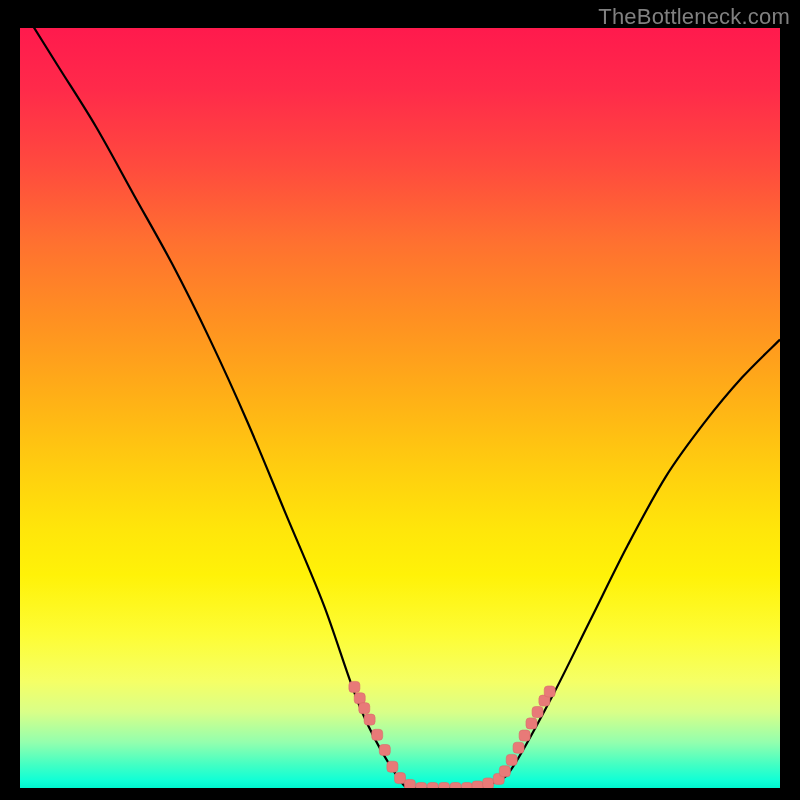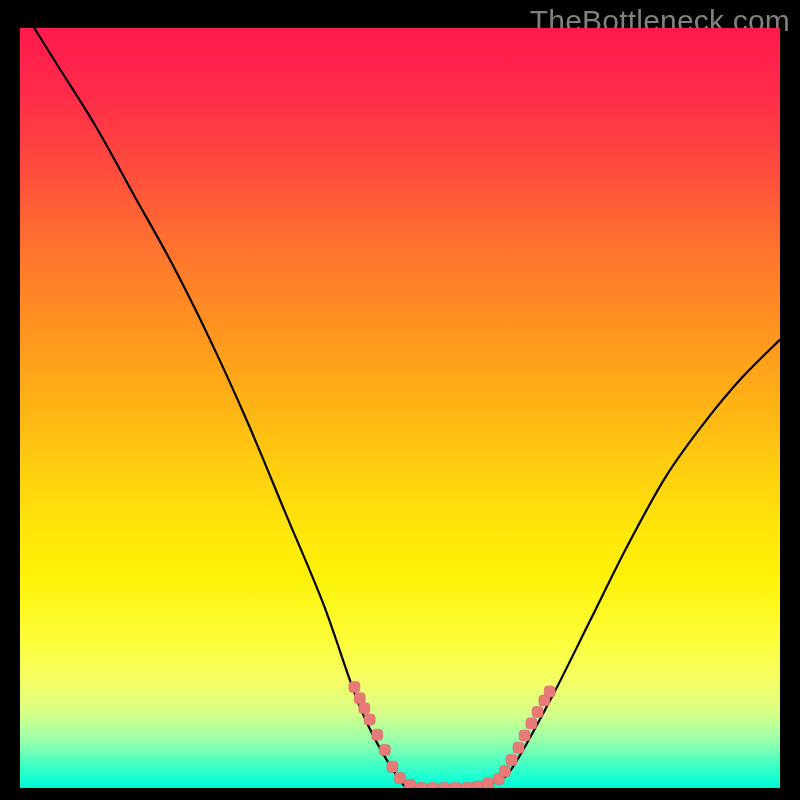--- a/index.html
+++ b/index.html
@@ -17,21 +17,21 @@
     top: 0;
     width: 800px;
     height: 800px;
     background: #000;
   }
   .watermark {
     position: absolute;
     top: 4px;
     right: 10px;
     color: #808080;
-    font-size: 30px;
+    font-size: 22px;
     font-weight: 500;
     letter-spacing: 0.2px;
   }
   .plot-area {
     position: absolute;
     left: 20px;
     top: 28px;
     width: 760px;
     height: 760px;
     background: linear-gradient(

